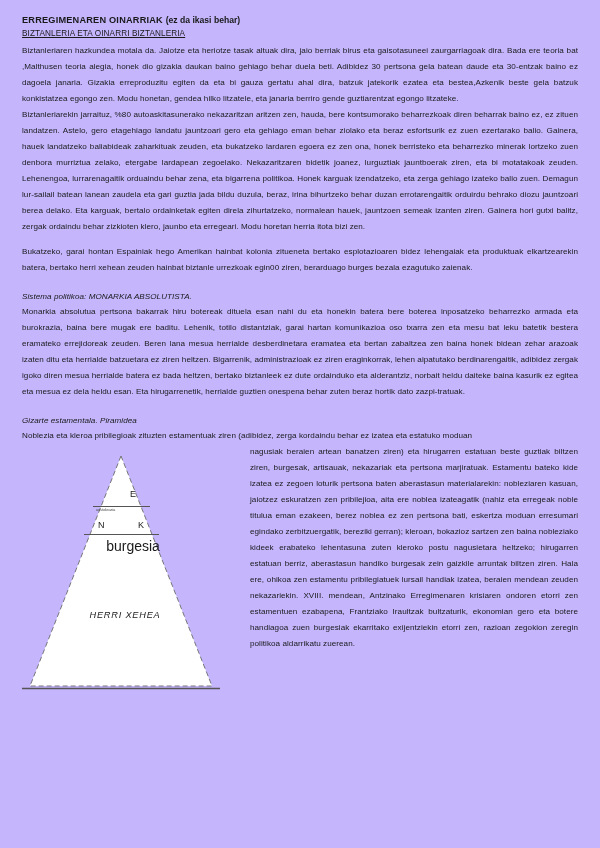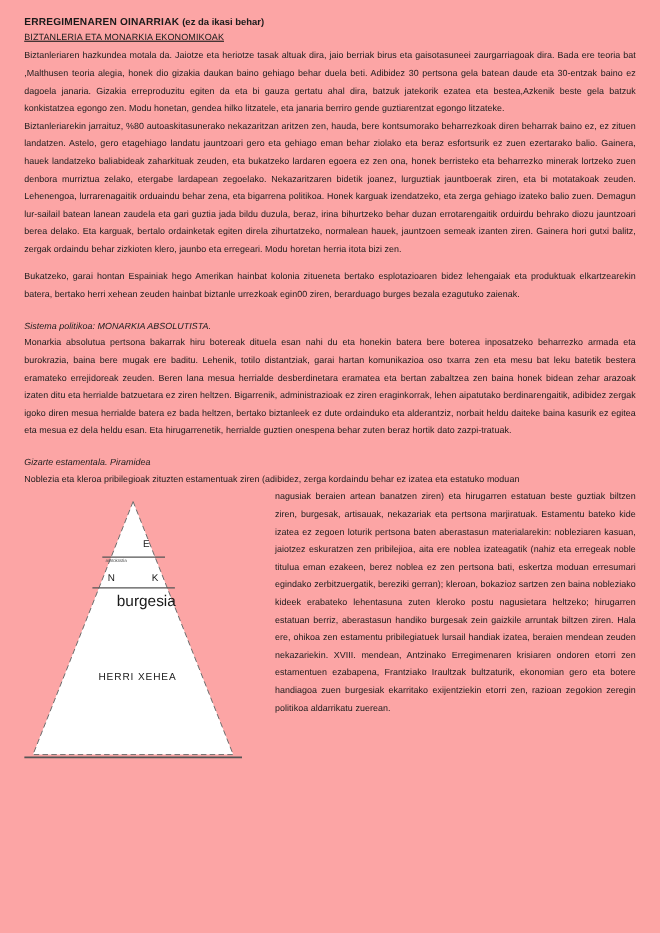--- a/index.html
+++ b/index.html
@@ -8,21 +8,21 @@
     background: #ffffff;
   }
   body {
     font-family: "Liberation Sans", sans-serif;
     color: #1a1a1a;
   }
   .page {
     position: relative;
     width: 600px;
     height: 848px;
-    background: #fca5a5;
+    background: #c4b5fd;
     overflow: hidden;
     box-sizing: border-box;
     padding: 14px 22px 0 22px;
   }
   .doc-title {
     font-size: 9.2px;
     font-weight: bold;
     letter-spacing: 0.2px;
     margin: 0 0 1px 0;
     line-height: 1.35;
@@ -110,20 +110,21 @@
   .pyr-label.lbl-burgesia {
     left: 0; right: 0;
     top: 90px;
     font-size: 14px;
   }
   .pyr-label.lbl-herri {
     left: 0; right: 16px;
     top: 162px;
     font-size: 9.2px;
     letter-spacing: 0.8px;
+    font-style: italic;
   }
   p.wrapped {
     font-size: 8.1px;
     line-height: 16.0px;
     text-align: justify;
     margin: 0;
     letter-spacing: 0.05px;
   }
   .clearfix::after {
     content: "";
@@ -134,21 +135,21 @@
 </head>
 <body>
 
 <div class="page">
 
   <h1 class="doc-title">
     <span>ERREGIMENAREN OINARRIAK</span>
     <span class="subtle">(ez da ikasi behar)</span>
   </h1>
 
-  <div class="section-underline">BIZTANLERIA ETA MONARKIA EKONOMIKOAK</div>
+  <div class="section-underline">BIZTANLERIA ETA OINARRI BIZTANLERIA</div>
 
   <p class="body">Biztanleriaren hazkundea motala da. Jaiotze eta heriotze tasak altuak dira, jaio berriak birus eta gaisotasuneei zaurgarriagoak dira. Bada ere teoria bat ,Malthusen teoria alegia, honek dio gizakia daukan baino gehiago behar duela beti. Adibidez 30 pertsona gela batean daude eta 30-entzak baino ez dagoela janaria. Gizakia erreproduzitu egiten da eta bi gauza gertatu ahal dira, batzuk jatekorik ezatea eta bestea,Azkenik beste gela batzuk konkistatzea egongo zen. Modu honetan, gendea hilko litzatele, eta janaria berriro gende guztiarentzat egongo litzateke.</p>
 
   <p class="body">Biztanleriarekin jarraituz, %80 autoaskitasunerako nekazaritzan aritzen zen, hauda, bere kontsumorako beharrezkoak diren beharrak baino ez, ez zituen landatzen. Astelo, gero etagehiago landatu jauntzoari gero eta gehiago eman behar ziolako eta beraz esfortsurik ez zuen ezertarako balio. Gainera, hauek landatzeko baliabideak zaharkituak zeuden, eta bukatzeko lardaren egoera ez zen ona, honek berristeko eta beharrezko minerak lortzeko zuen denbora murriztua zelako, etergabe lardapean zegoelako. Nekazaritzaren bidetik joanez, lurguztiak jauntboerak ziren, eta bi motatakoak zeuden. Lehenengoa, lurrarenagaitik orduaindu behar zena, eta bigarrena politikoa. Honek karguak izendatzeko, eta zerga gehiago izateko balio zuen. Demagun lur-sailail batean lanean zaudela eta gari guztia jada bildu duzula, beraz, irina bihurtzeko behar duzan errotarengaitik orduirdu behrako diozu jauntzoari berea delako. Eta karguak, bertalo ordainketak egiten direla zihurtatzeko, normalean hauek, jauntzoen semeak izanten ziren. Gainera hori gutxi balitz, zergak ordaindu behar zizkioten klero, jaunbo eta erregeari. Modu horetan herria itota bizi zen.</p>
 
 
   <div class="spacer-sm"></div>
 
   <p class="body">Bukatzeko, garai hontan Espainiak hego Amerikan hainbat kolonia zitueneta bertako esplotazioaren bidez lehengaiak eta produktuak elkartzearekin batera, bertako herri xehean zeuden hainbat biztanle urrezkoak egin00 ziren, berarduago burges bezala ezagutuko zaienak.</p>
 

